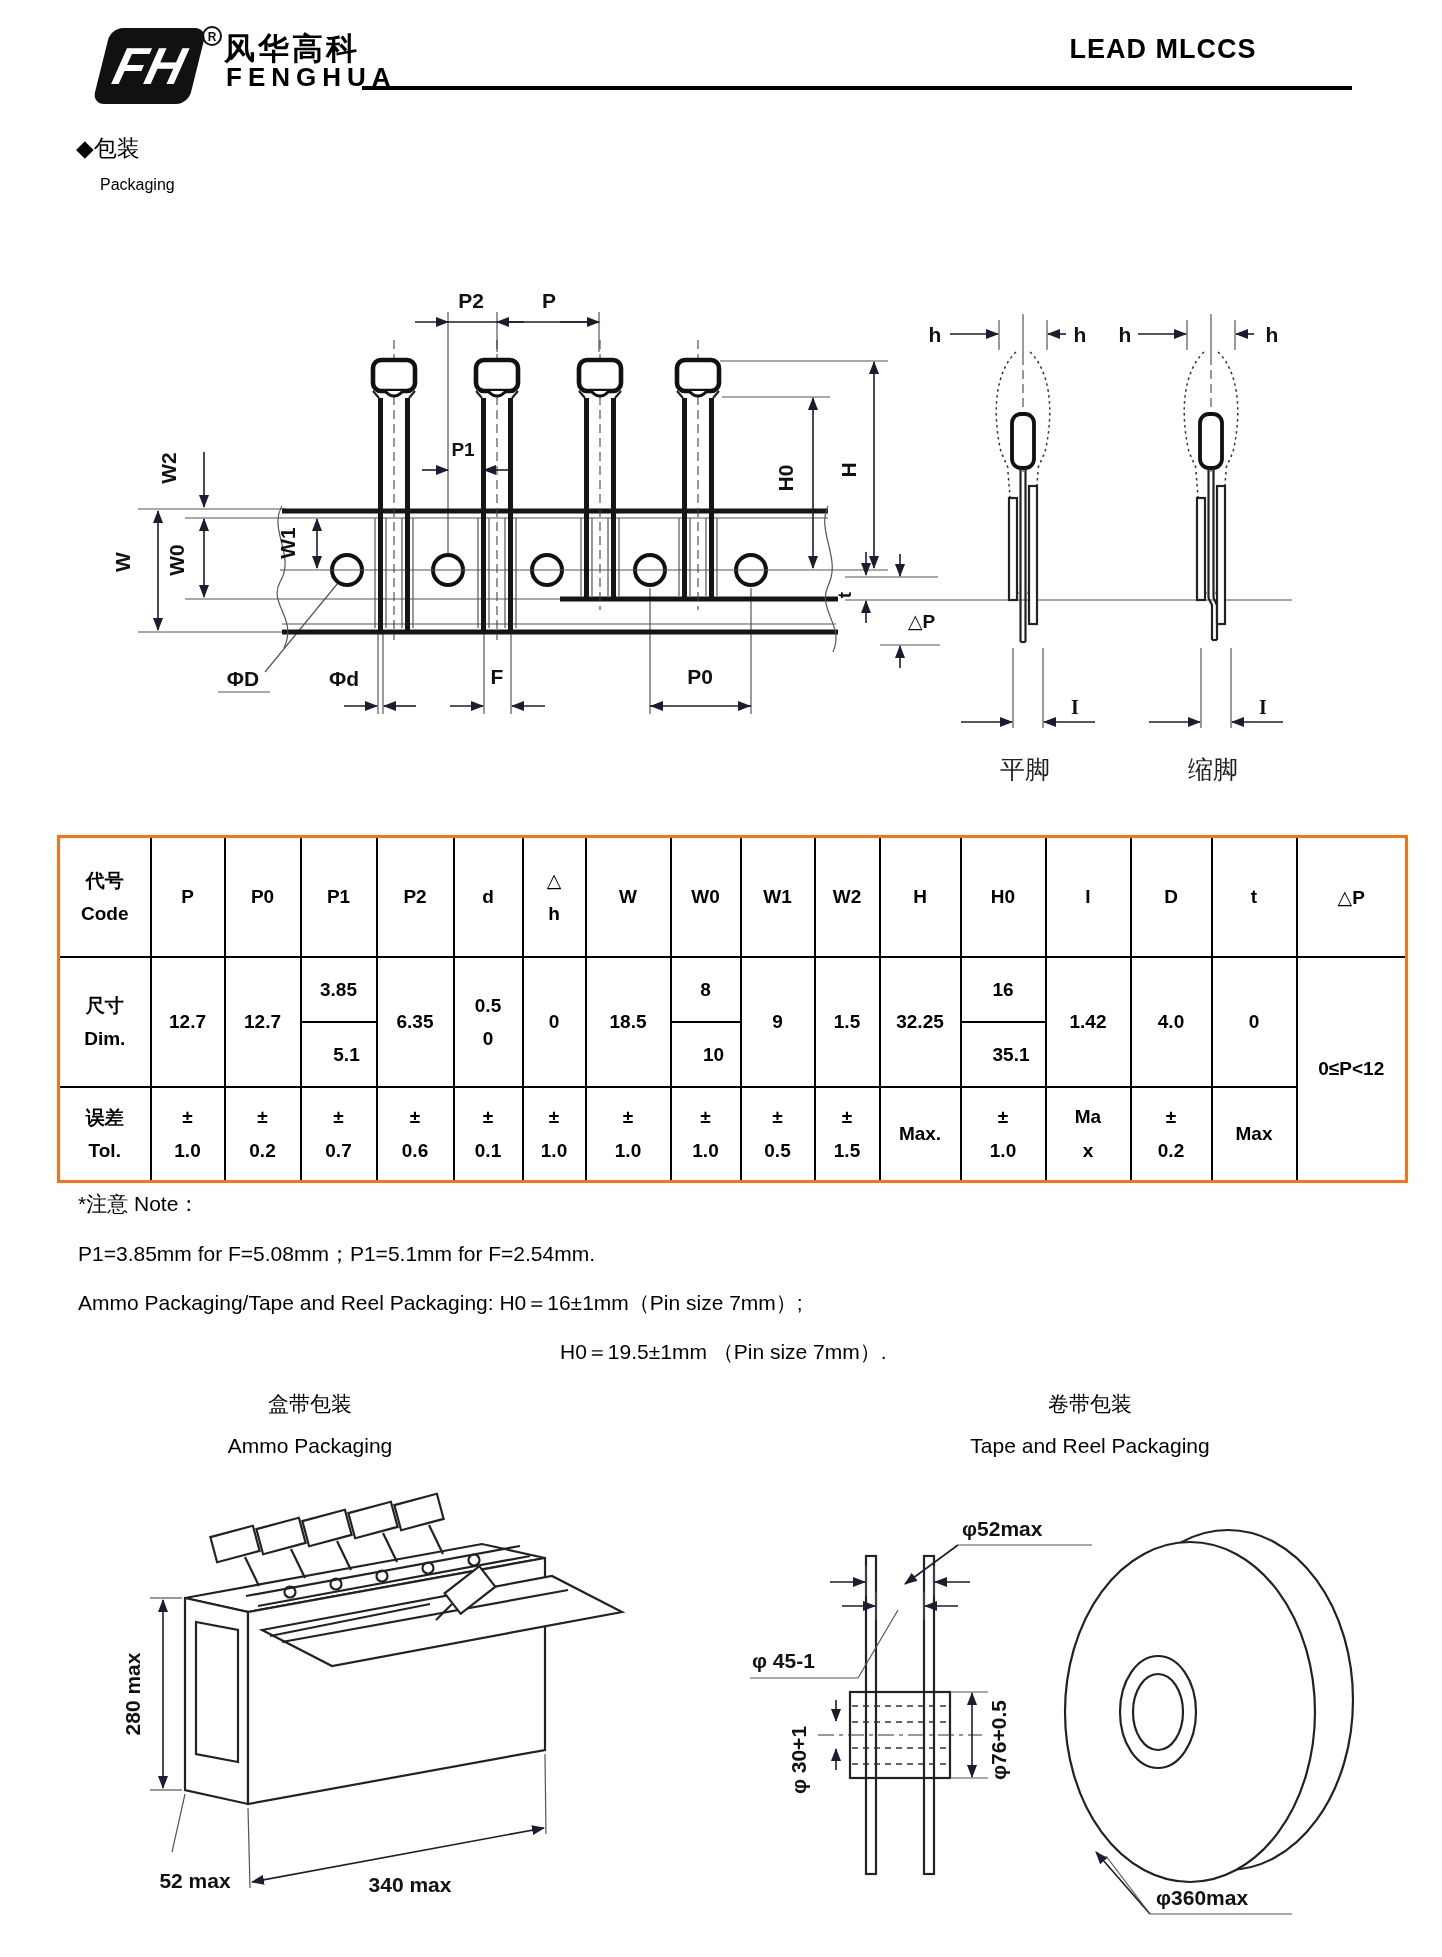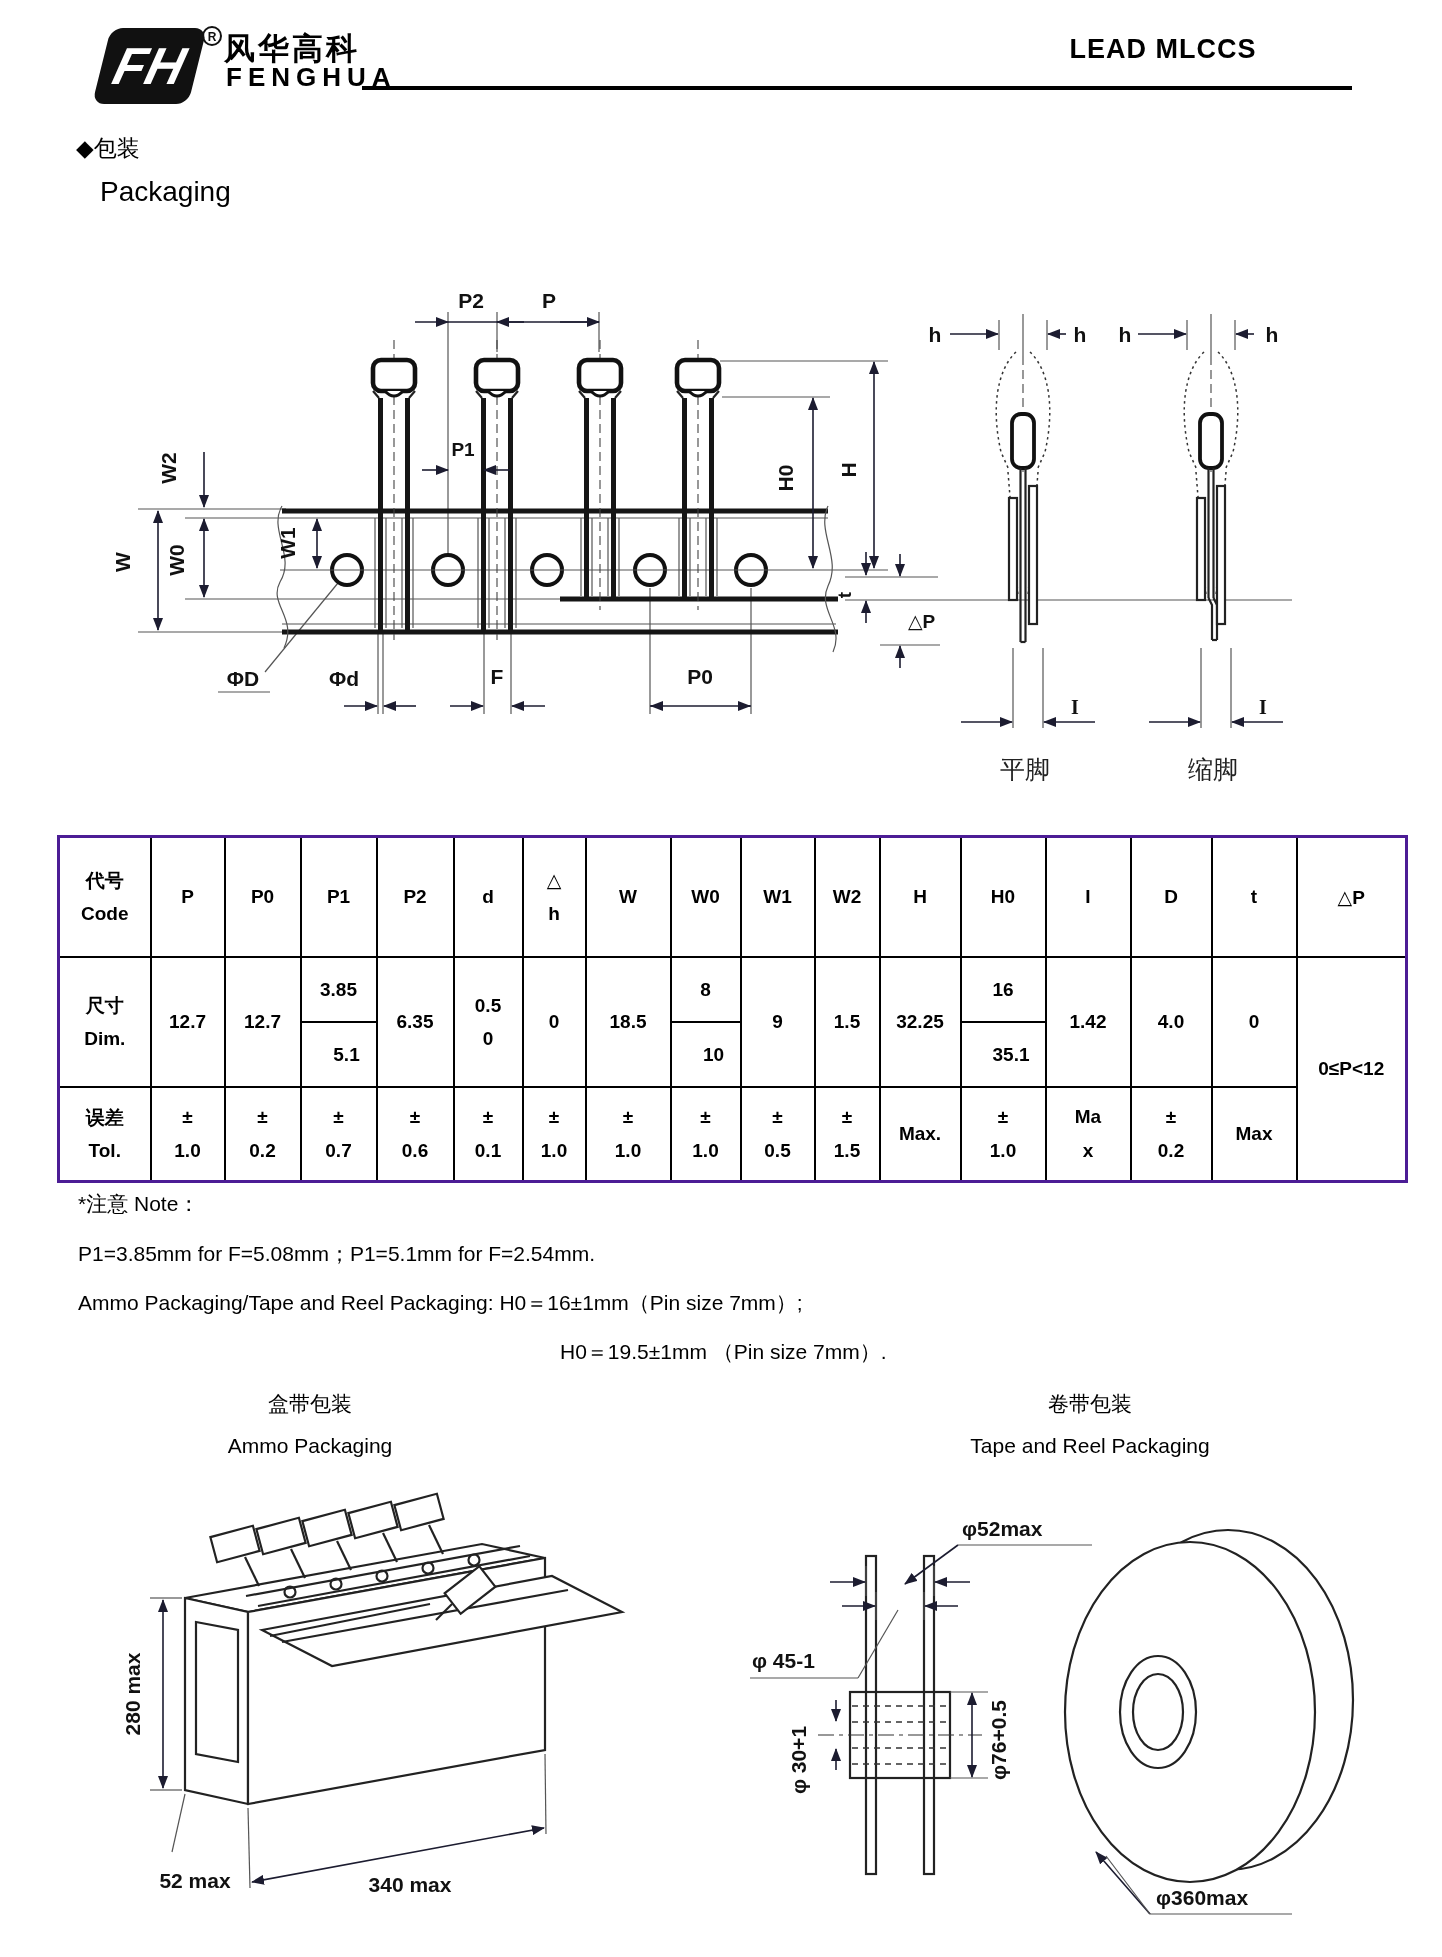--- a/index.html
+++ b/index.html
@@ -6,29 +6,29 @@
   #page{position:relative;width:1442px;height:1957px;background:#fff;overflow:hidden;
         font-family:"Liberation Sans","DejaVu Sans",sans-serif;color:#000;}
   .abs{position:absolute;}
   
   #brand-cn{left:224px;top:28px;font-size:31px;font-weight:bold;letter-spacing:3px;}
   #brand-en{left:226px;top:62px;font-size:26px;font-weight:600;letter-spacing:6px;}
   #doc-title{left:1000px;top:34px;width:326px;text-align:center;font-size:27px;font-weight:bold;letter-spacing:1px;}
   #rule{left:362px;top:86px;width:990px;height:4px;background:#000;}
   
   #sec-cn{left:76px;top:133px;font-size:23px;}
-  #sec-en{left:100px;top:176px;font-size:28px;}
+  #sec-en{left:100px;top:176px;font-size:16px;}
   
   #dim-table{position:absolute;left:57px;top:835px;border-collapse:collapse;table-layout:fixed;}
   #dim-table td{border:2px solid #000;text-align:center;vertical-align:middle;
                 font-weight:bold;font-size:19px;padding:0;}
   #dim-table tr.r-head td{height:118px;}
   #dim-table tr.r-dim td{height:128px;}
   #dim-table tr.r-tol td{height:92px;}
-  #dim-table{border:3px solid #4c1d95;}
+  #dim-table{border:3px solid #f97316;}
   .two-line span{display:block;line-height:1;}
   .two-line span + span{margin-top:14px;}
   .split{display:flex;flex-direction:column;height:128px;}
   .split > div{flex:1;display:flex;align-items:center;justify-content:center;}
   .split > div + div{border-top:2px solid #000;padding-left:16px;}
   .stack{display:flex;flex-direction:column;gap:12px;align-items:center;justify-content:center;}
   
   .note{left:78px;font-size:21px;}
   
   .cap{font-size:21px;text-align:center;width:360px;}

